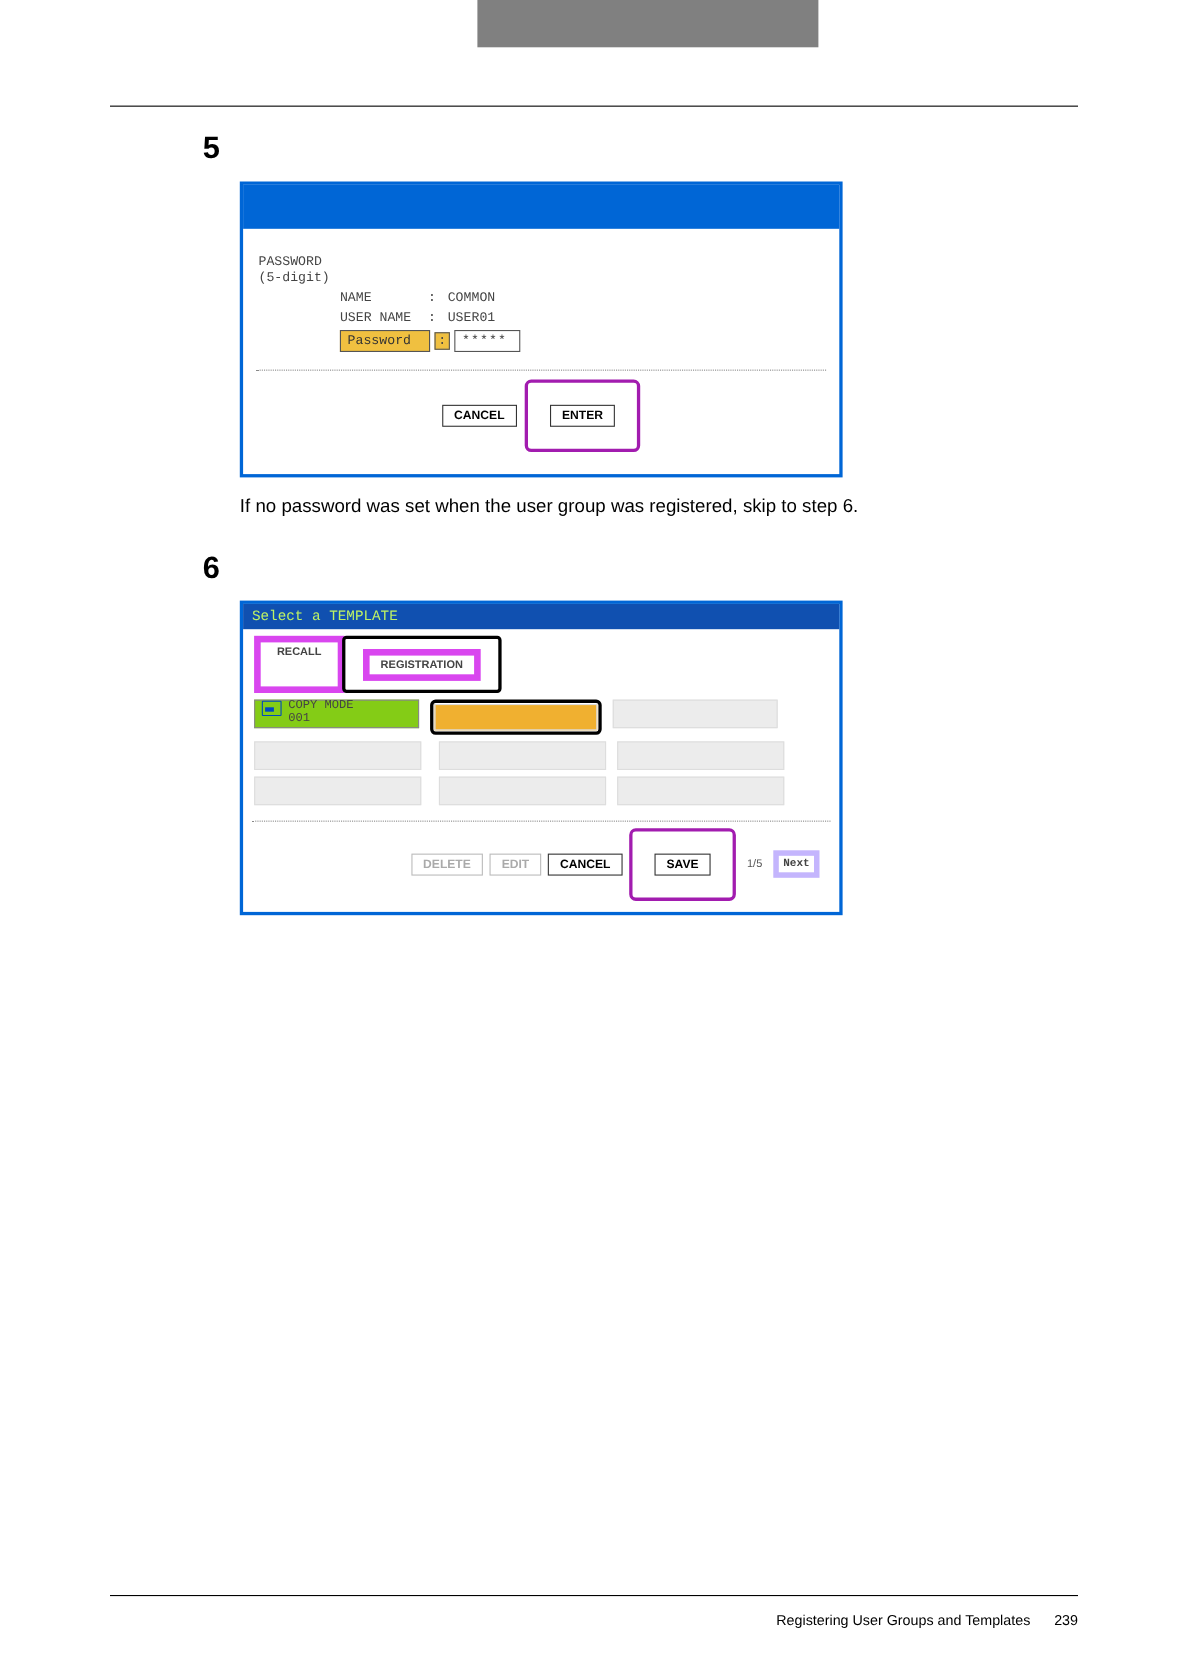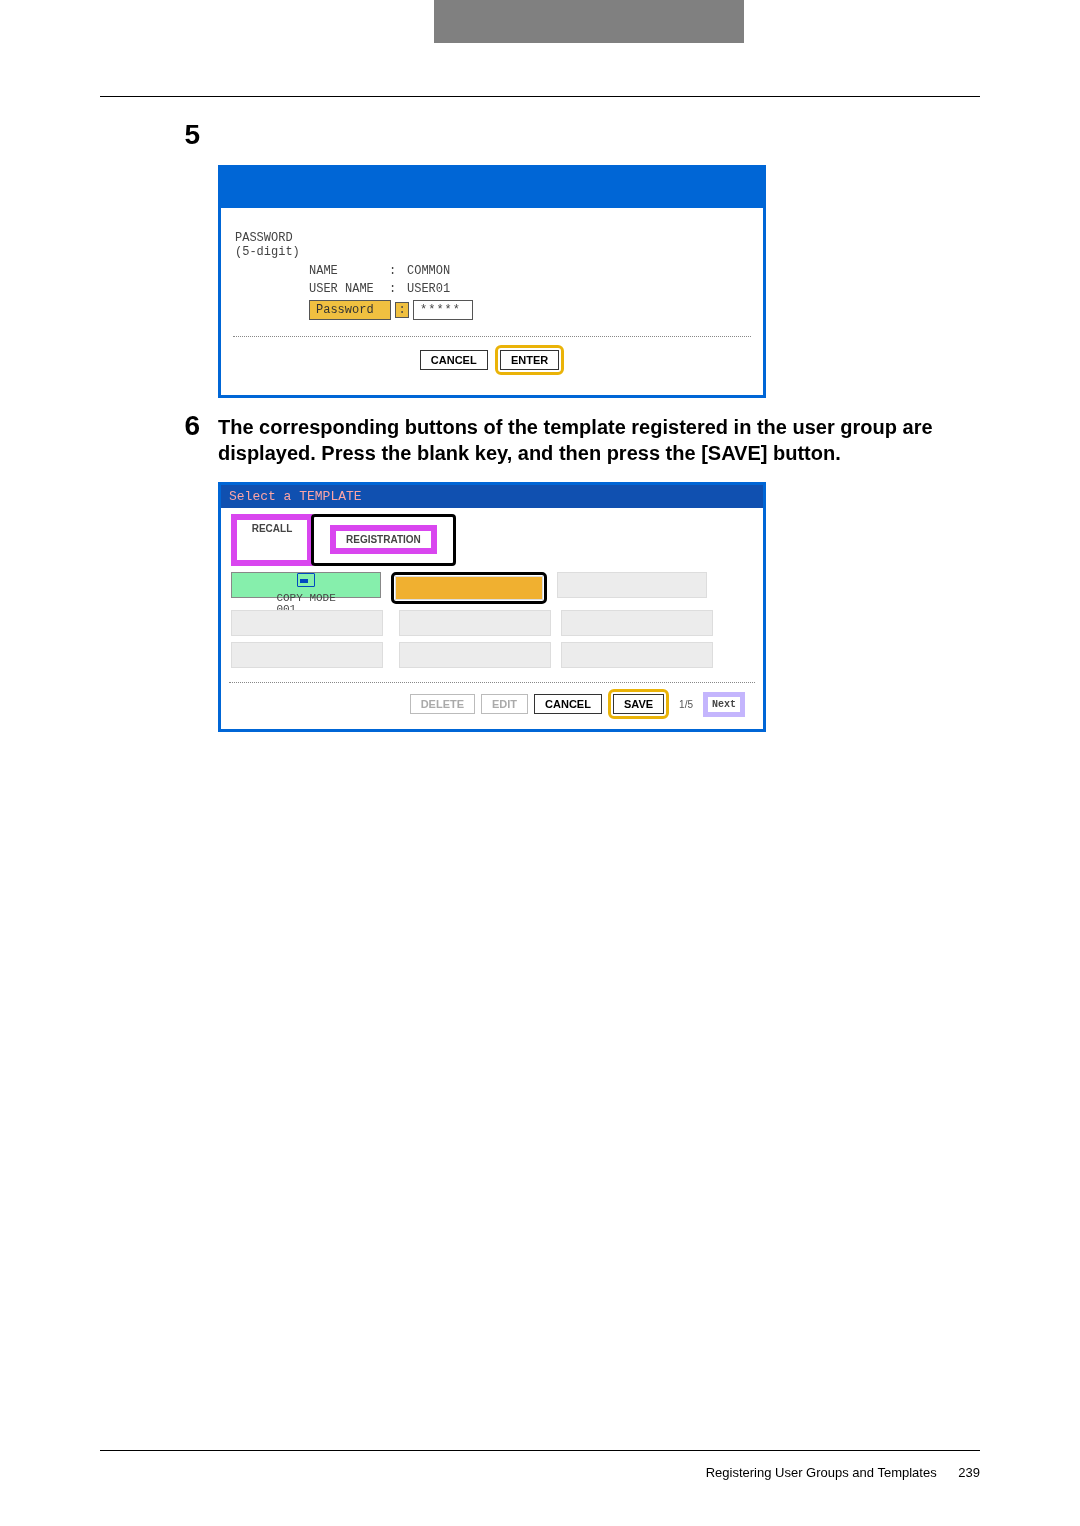--- a/index.html
+++ b/index.html
@@ -136,34 +136,34 @@
     font-weight: bold;
     border: 1px solid #333;
     background: #fff;
     padding: 3px 10px;
     vertical-align: middle;
     color: #000;
   }
   .small-btn.disabled { color: #aaa; border-color: #bbb; }
   .hl-frame {
     display: inline-block;
-    border: 3px solid #eab308;
+    border: 3px solid #a21caf;
     border-radius: 6px;
-    padding: 2px;
+    padding: 20px;
     vertical-align: middle;
   }
 
   
   .panel-body-b {
     padding: 0;
     position: relative;
   }
   .sel-tmpl-bar {
     background: #1050b0;
-    color: #fca5a5;
+    color: #bef264;
     padding: 4px 8px;
     font-family: "Courier New", monospace;
     font-size: 13px;
   }
   .tabs-row {
     display: flex;
     gap: 0;
     margin-top: 6px;
     padding: 0 10px;
   }
@@ -196,30 +196,28 @@
     gap: 10px;
     margin-bottom: 6px;
   }
   .tmpl-cell {
     width: 152px;
     height: 26px;
     background: #ececec;
     border: 1px solid #ddd;
   }
   .tmpl-cell.first {
-    background: #86efac;
+    background: #84cc16;
     border: 1px solid #888;
     display: flex;
-    align-items: center;
     gap: 6px;
     padding: 0 6px;
     font-family: "Courier New", monospace;
     font-size: 11px;
     line-height: 1;
-    flex-direction: column;
   }
   .doc-icon {
     width: 18px;
     height: 14px;
     border: 1.5px solid #0048c0;
     border-radius: 1px;
     position: relative;
     flex-shrink: 0;
   }
   .doc-icon::after {
@@ -315,24 +313,24 @@
       <div class="dashed-line"></div>
       <div class="panel-actions-a">
         <span class="small-btn">CANCEL</span>
         <span class="hl-frame">
           <span class="small-btn">ENTER</span>
         </span>
       </div>
     </div>
   </div>
 
+  <div class="note-text">If no password was set when the user group was registered, skip to step 6.</div>
 
   <div class="step">
     <div class="step-num">6</div>
-    <div class="step-text">The corresponding buttons of the template registered in the user group are displayed. Press the blank key, and then press the [SAVE] button.</div>
   </div>
 
   <div class="panel">
     <div class="panel-body-b">
       <div class="sel-tmpl-bar">Select a TEMPLATE</div>
       <div class="tabs-row">
         <span class="tab-btn">RECALL</span>
         <span class="tab-outline">
           <span class="tab-btn active">REGISTRATION</span>
         </span>

